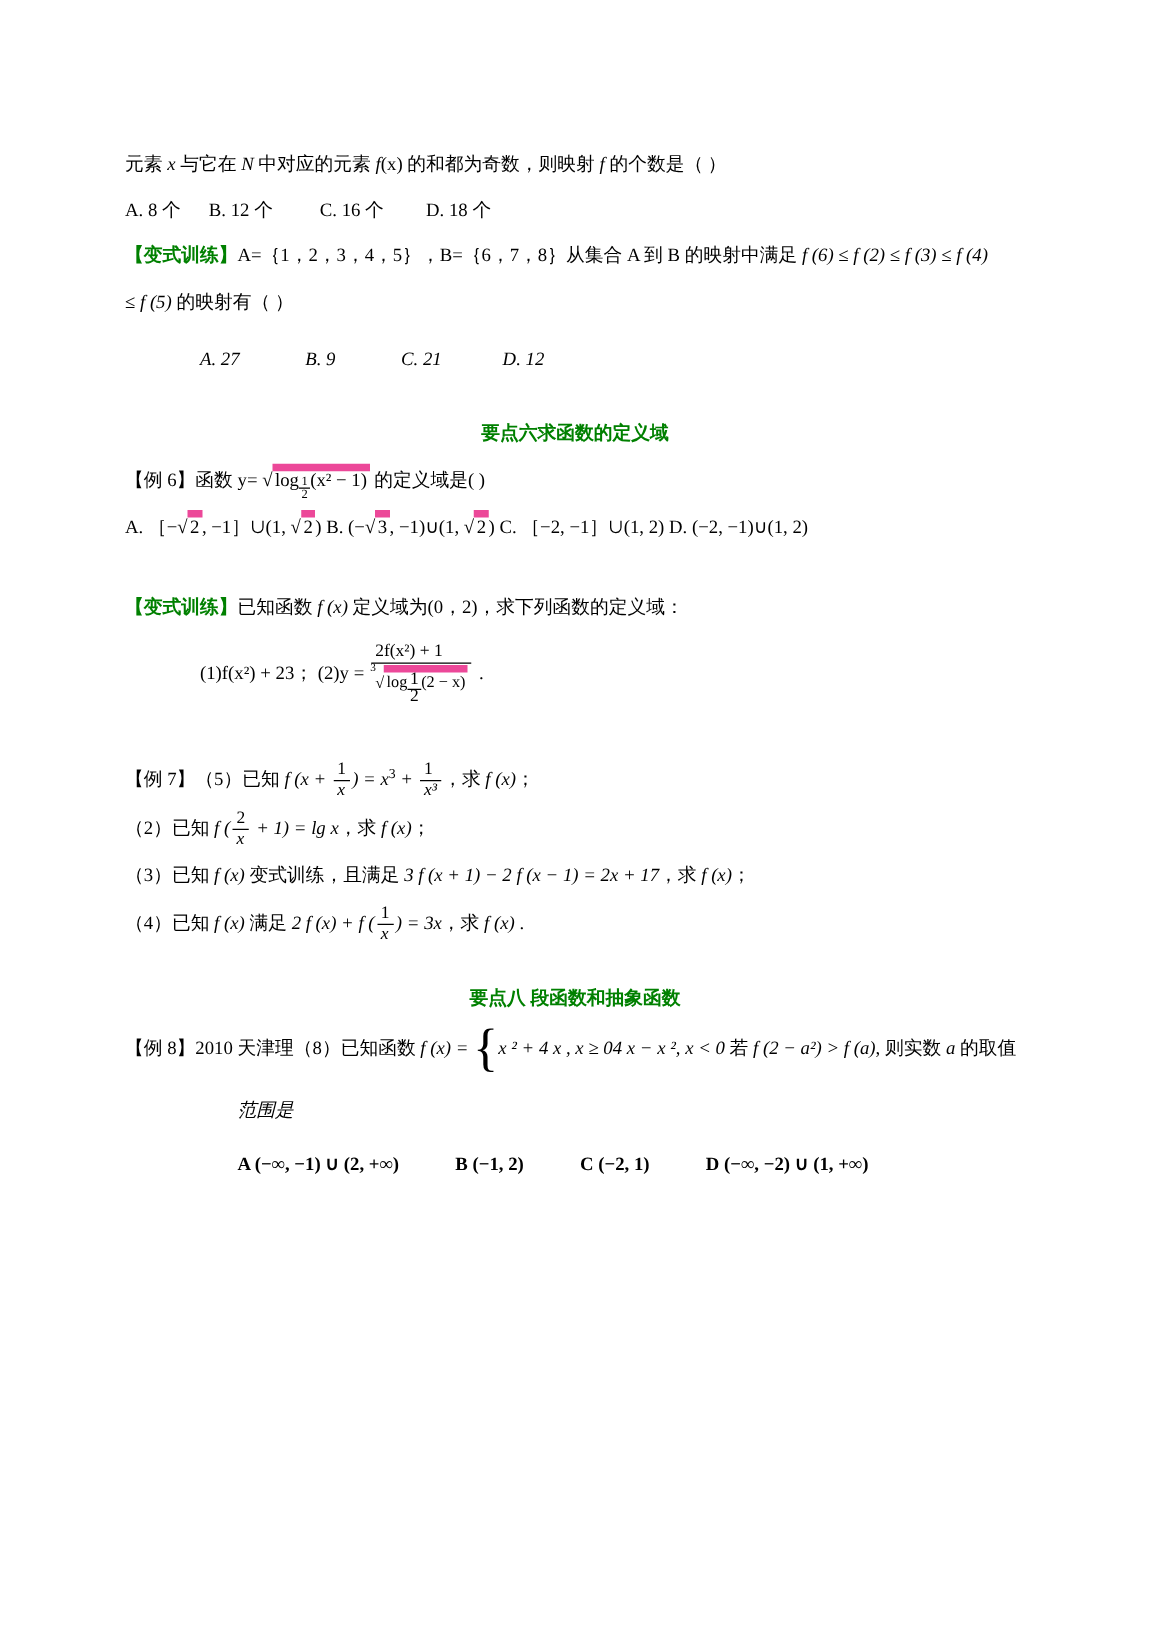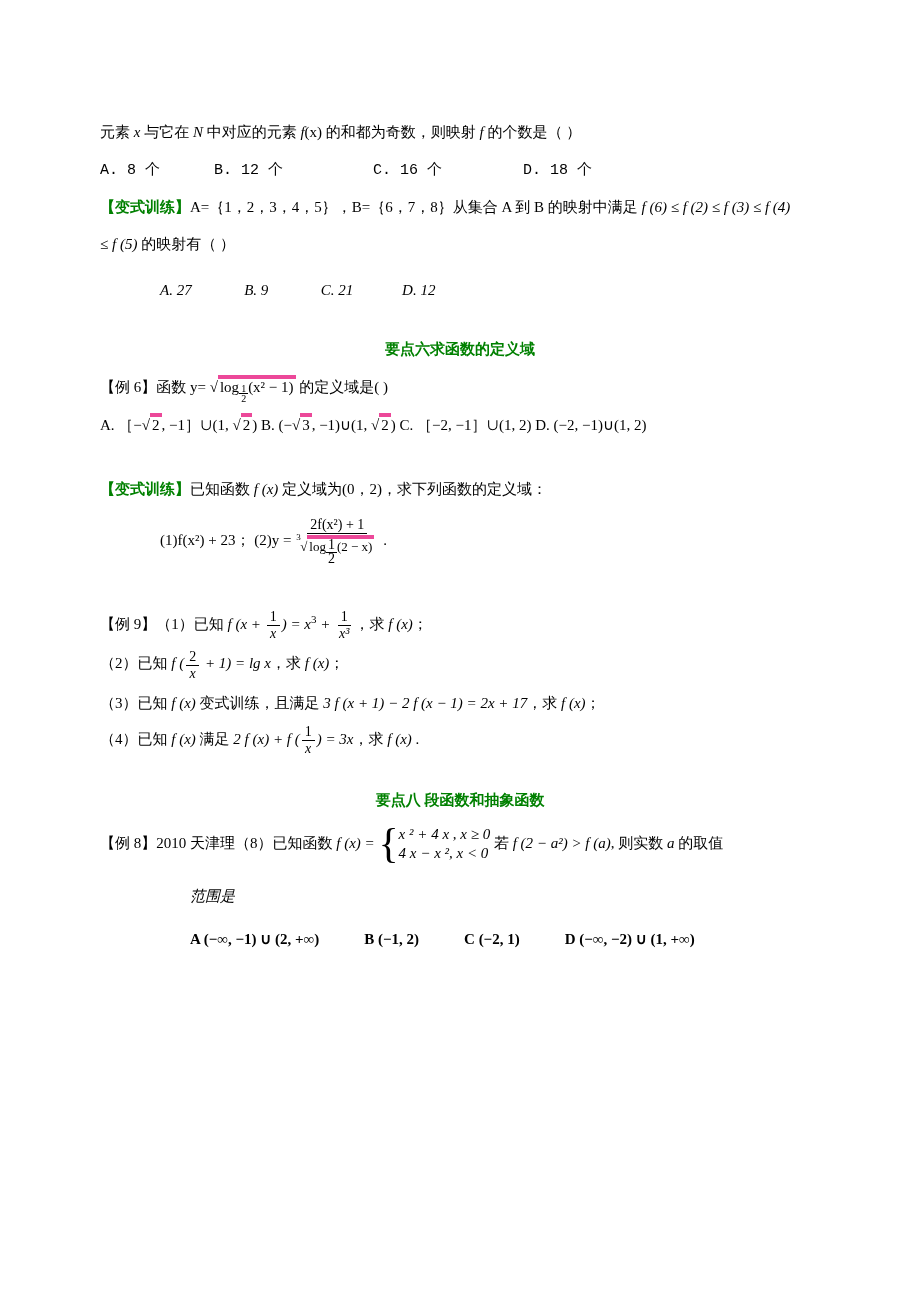--- a/index.html
+++ b/index.html
@@ -25,29 +25,28 @@
   .sqrt {
     display: inline-block;
     position: relative;
     font-style: normal;
   }
   .sqrt::before {
     content: "√";
     font-style: normal;
   }
   .sqrt > .sarg {
-    border-top: 4px solid #ec4899;
+    border-top: 6px solid #ec4899;
     display: inline-block;
     padding: 0 2px;
     line-height: 1.1;
   }
   .frac {
     display: inline-flex;
     flex-direction: column;
-    align-items: center;
     vertical-align: middle;
     font-style: normal;
     line-height: 1.0;
     margin: 0 2px;
     font-family: "Times New Roman", serif;
   }
   .frac .num { padding: 0 3px 1px 3px; border-bottom: 1px solid #000; font-size: 14px;}
   .frac .den { padding: 1px 3px 0 3px; font-size: 14px;}
   .sfrac {
     display: inline-flex;
@@ -70,21 +69,20 @@
   }
   .brace-sym {
     font-size: 42px;
     font-family: "Times New Roman", serif;
     line-height: 0.8;
     font-style: normal;
     font-weight: 100;
   }
   .brace-lines {
     display: inline-flex;
-    flex-direction: column;
     line-height: 1.3;
   }
   .root3 {
     display:inline-block;
     position:relative;
   }
   .root3-idx {
     position:absolute;
     top:-2px; left:-4px;
     font-size:9px;
@@ -92,21 +90,21 @@
   }
 </style>
 </head>
 <body>
 
 <div class="para">
   <span>元素 </span><span class="math">x</span><span> 与它在 </span><span class="math">N</span><span> 中对应的元素 </span><span class="math"><span>f</span><span class="mathup">(x)</span></span><span> 的和都为奇数，则映射 </span><span class="math">f</span><span> 的个数是（   ）</span>
 </div>
 
 <div class="para">
-  <span style="white-space:pre;font-family:Liberation Mono, monospace;">A. 8 个      B. 12 个          C. 16 个         D. 18 个</span>
+  <span style="white-space:pre;">A. 8 个      B. 12 个          C. 16 个         D. 18 个</span>
 </div>
 
 <div class="para">
   <span class="green">【变式训练】</span><span>A=｛1，2，3，4，5｝，B=｛6，7，8｝从集合 A 到 B 的映射中满足 </span><span class="math">f (6) ≤ f (2) ≤ f (3) ≤ f (4)</span>
 </div>
 <div class="para">
   <span>≤ </span><span class="math">f (5)</span><span> 的映射有（   ）</span>
 </div>
 <div class="para indent">
   <span class="math" style="white-space:pre;">A. 27              B. 9              C. 21             D. 12</span>
@@ -133,21 +131,21 @@
   <span class="math mathup">(1)f(x²) + 23；  (2)y = </span><span class="frac">
     <span class="num math mathup">2f(x²) + 1</span>
     <span class="den"><span class="root3"><span class="root3-idx">3</span><span class="sqrt" style="font-size:13px;"><span class="sarg"><span class="math mathup">log</span><sub><span class="sfrac">
                   <span class="num">1</span>
                   <span class="den">2</span>
                 </span></sub><span class="math mathup">(2 − x)</span></span></span></span></span>
   </span><span class="math mathup"> .</span>
 </div>
 
 <div class="para" style="margin-top:45px;">
-  <span>【例 9】（1）已知 </span><span class="math"><span>f (x + </span><span class="frac">
+  <span>【例 7】（5）已知 </span><span class="math"><span>f (x + </span><span class="frac">
         <span class="num">1</span>
         <span class="den math">x</span>
       </span><span>) = x</span><sup>3</sup><span> + </span><span class="frac">
         <span class="num">1</span>
         <span class="den math">x³</span>
       </span></span><span>，求 </span><span class="math">f (x)</span><span>；</span>
 </div>
 
 <div class="para">
   <span>（2）已知 </span><span class="math"><span>f (</span><span class="frac">

